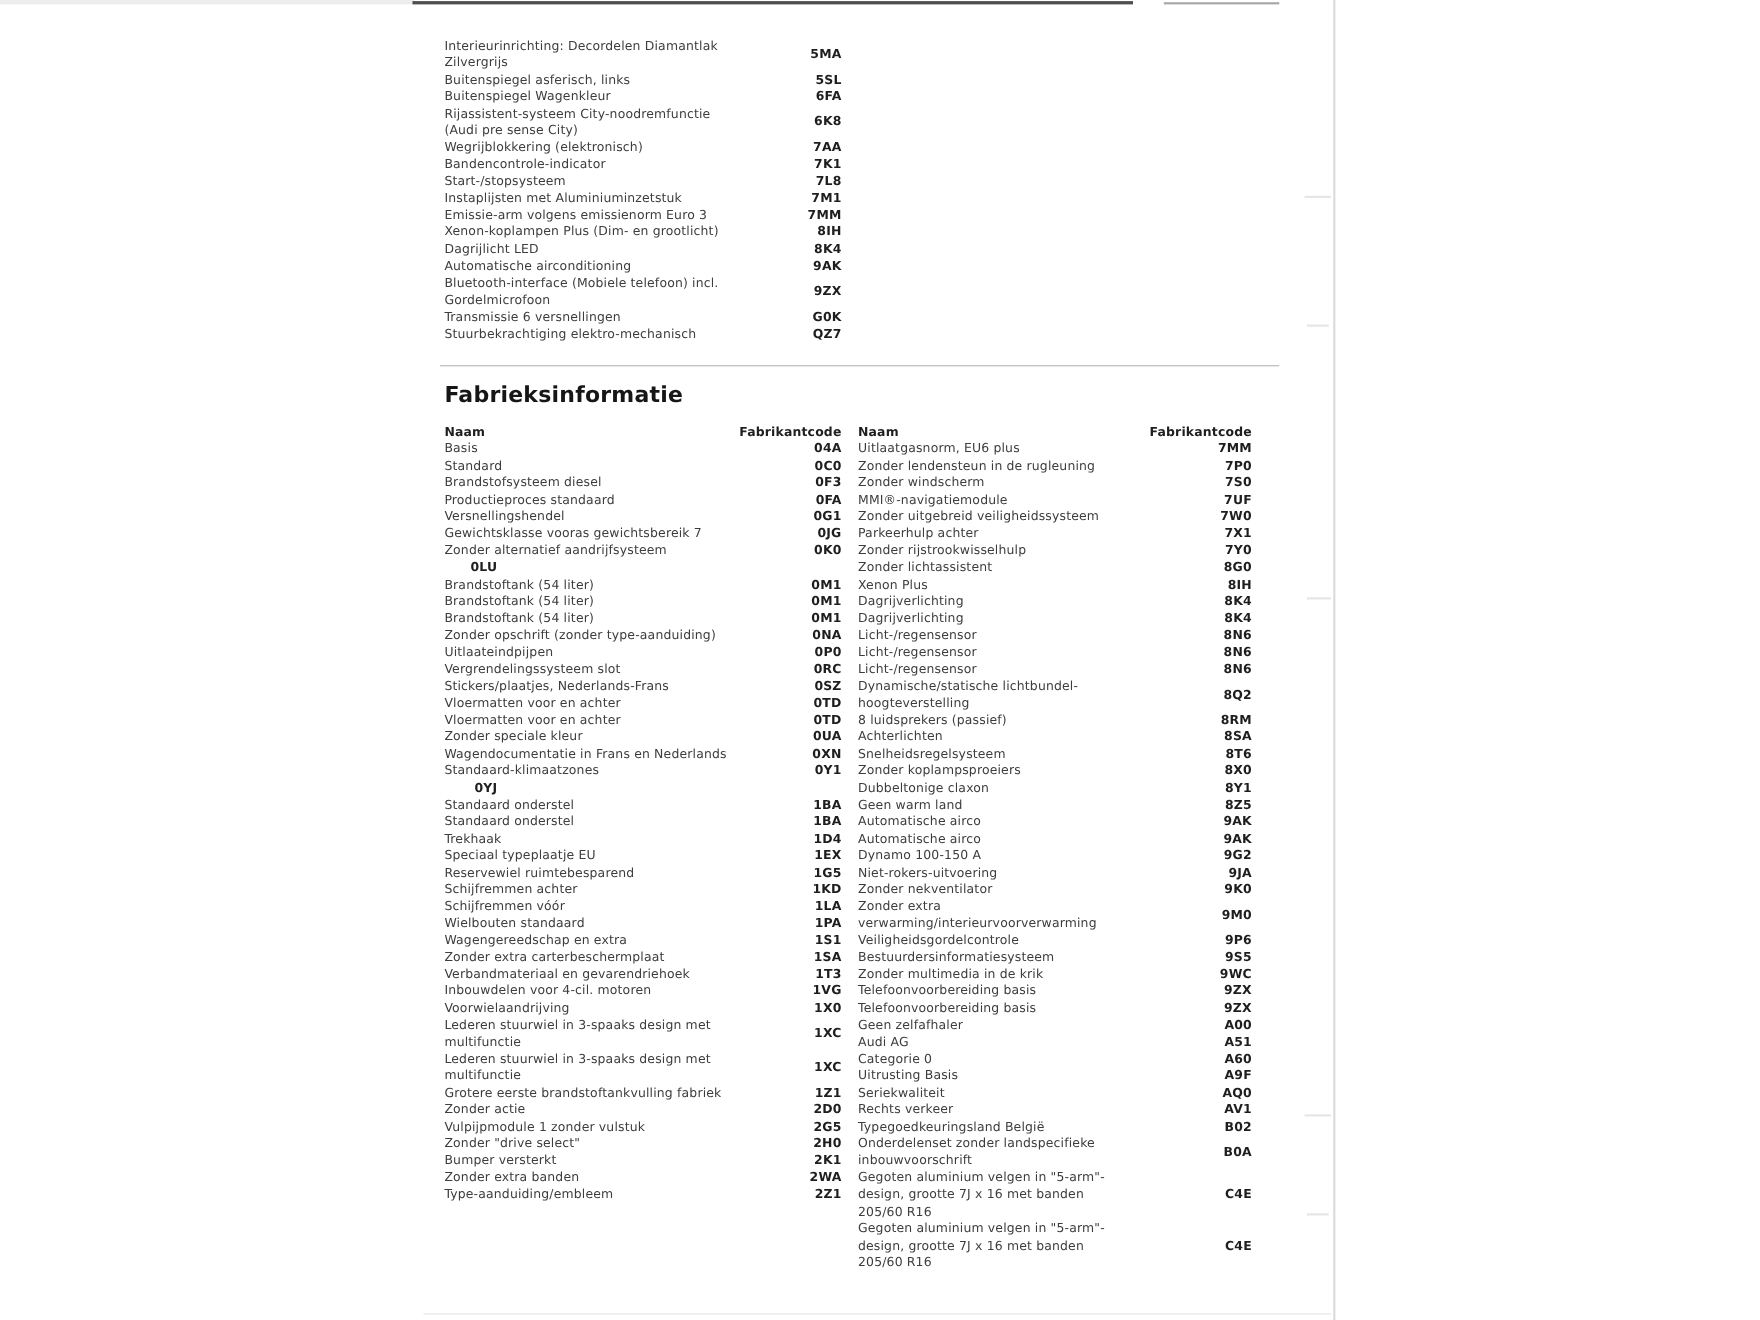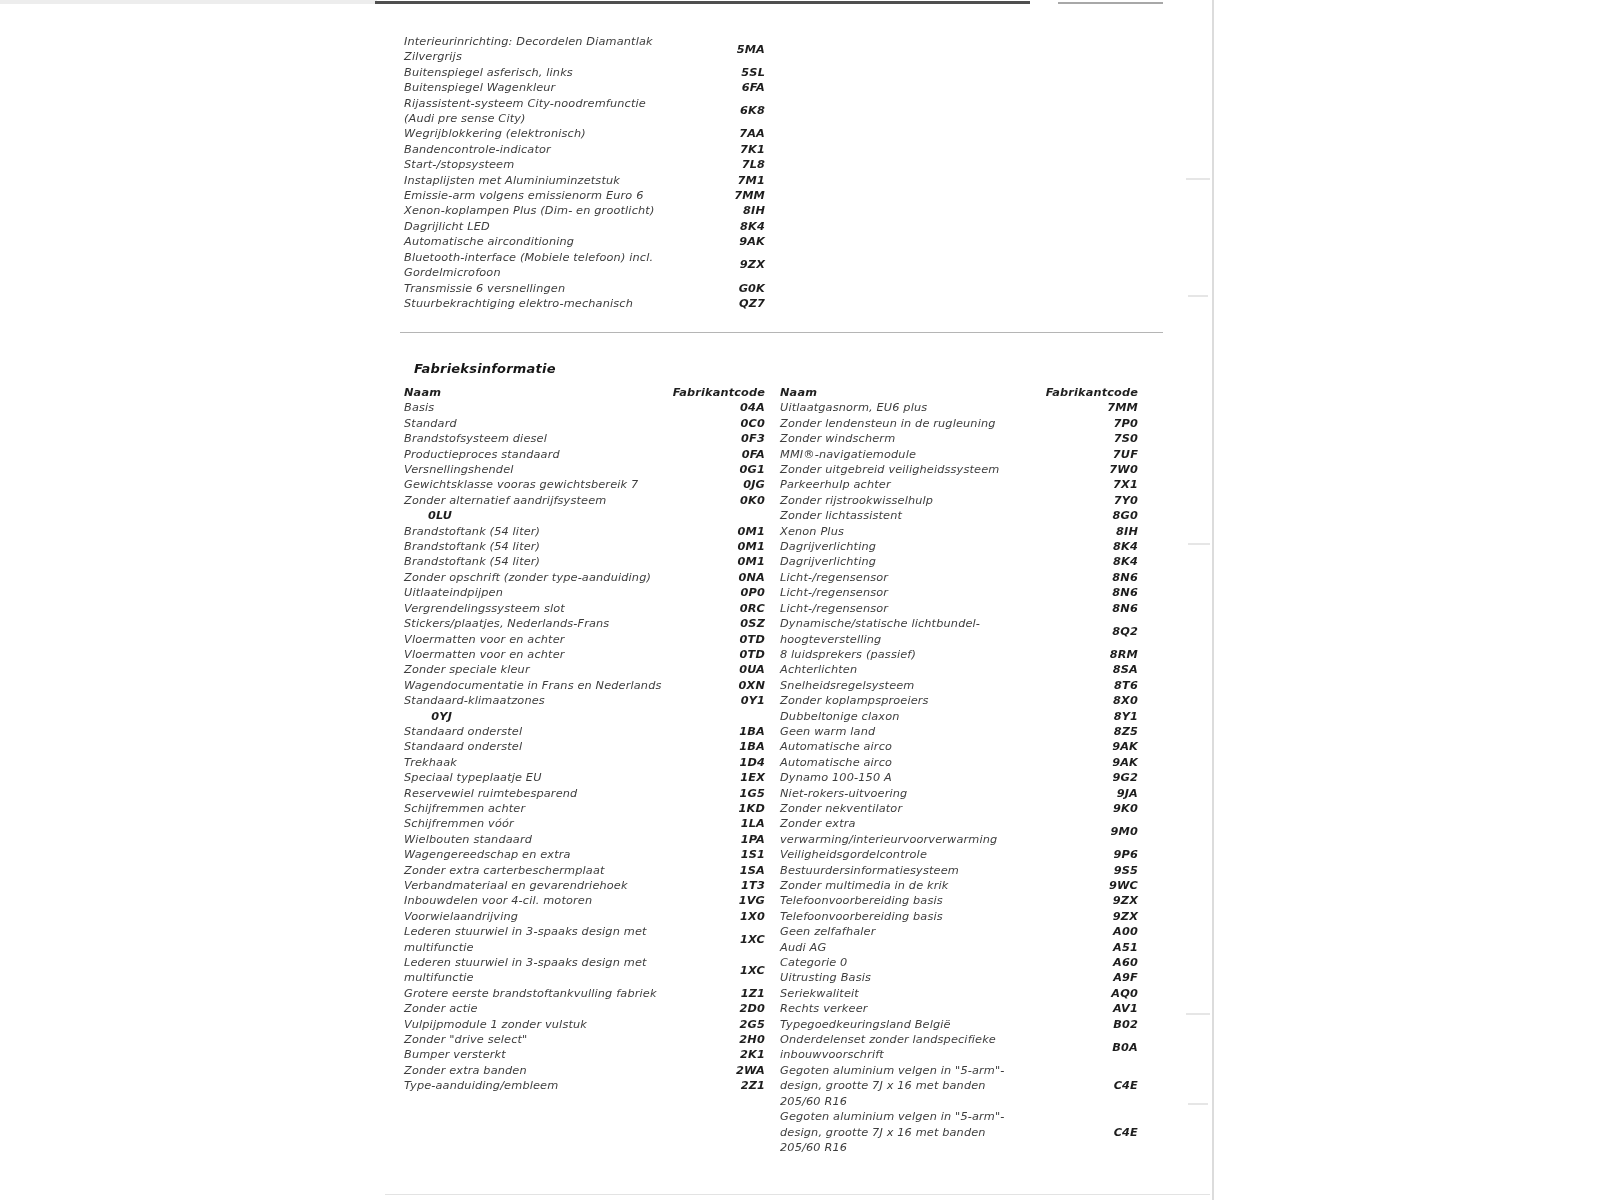--- a/index.html
+++ b/index.html
@@ -1,28 +1,28 @@
 <!DOCTYPE html>
 <html><head>
 <meta charset="utf-8">
 <style>
   html,body{margin:0;padding:0;background:#ffffff;}
   .page{
     position:relative;width:1600px;height:1200px;background:#ffffff;overflow:hidden;
     font-family:"DejaVu Sans","Liberation Sans",sans-serif;
-    color:#3d3d3d;font-size:11.3px;line-height:15.4px;letter-spacing:0.15px;font-style:italic;
+    color:#3d3d3d;font-size:11.3px;line-height:15.4px;letter-spacing:0.15px;
   }
   .abs{position:absolute;}
   .row{display:flex;align-items:center;}
   .name{flex:1;min-width:0;white-space:pre;color:#3d3d3d;}
   .code{text-align:right;min-width:42px;padding-left:6px;font-weight:bold;color:#1e1e1e;white-space:nowrap;}
   .header .name,.header .code{font-weight:bold;color:#1f1f1f;}
   .section-title{
-    position:absolute;left:404px;top:348px;margin:10px;
-    font-size:13px;line-height:21px;font-weight:bold;color:#161616;letter-spacing:0.2px;
+    position:absolute;left:404px;top:348px;margin:0;
+    font-size:20px;line-height:21px;font-weight:bold;color:#161616;letter-spacing:0.2px;
   }
   
   .hr-sep{position:absolute;left:400px;top:332px;width:763px;height:1px;background:#b5b5b5;}
   .top-strip{position:absolute;left:0;top:0;width:377px;height:4px;background:#ededed;}
   .top-dark-line{position:absolute;left:375px;top:1px;width:655px;height:3px;background:#4f4f4f;}
   .top-mid-line{position:absolute;left:1058px;top:2px;width:105px;height:2px;background:#a8a8a8;}
   .page-edge{position:absolute;left:1212px;top:0;width:2px;height:1200px;background:#dcdcdc;}
   .bottom-line{position:absolute;left:385px;top:1194px;width:825px;height:1px;background:#e3e3e3;}
   .dash{position:absolute;height:2px;background:#e6e6e6;}
 </style>
@@ -79,21 +79,21 @@
     <span class="name">Start-/stopsysteem</span>
     <span class="code">7L8</span>
   </div>
 
   <div class="row">
     <span class="name">Instaplijsten met Aluminiuminzetstuk</span>
     <span class="code">7M1</span>
   </div>
 
   <div class="row">
-    <span class="name">Emissie-arm volgens emissienorm Euro 6</span>
+    <span class="name">Emissie-arm volgens emissienorm Euro 3</span>
     <span class="code">7MM</span>
   </div>
 
   <div class="row">
     <span class="name">Xenon-koplampen Plus (Dim- en grootlicht)</span>
     <span class="code">8IH</span>
   </div>
 
   <div class="row">
     <span class="name">Dagrijlicht LED</span>

